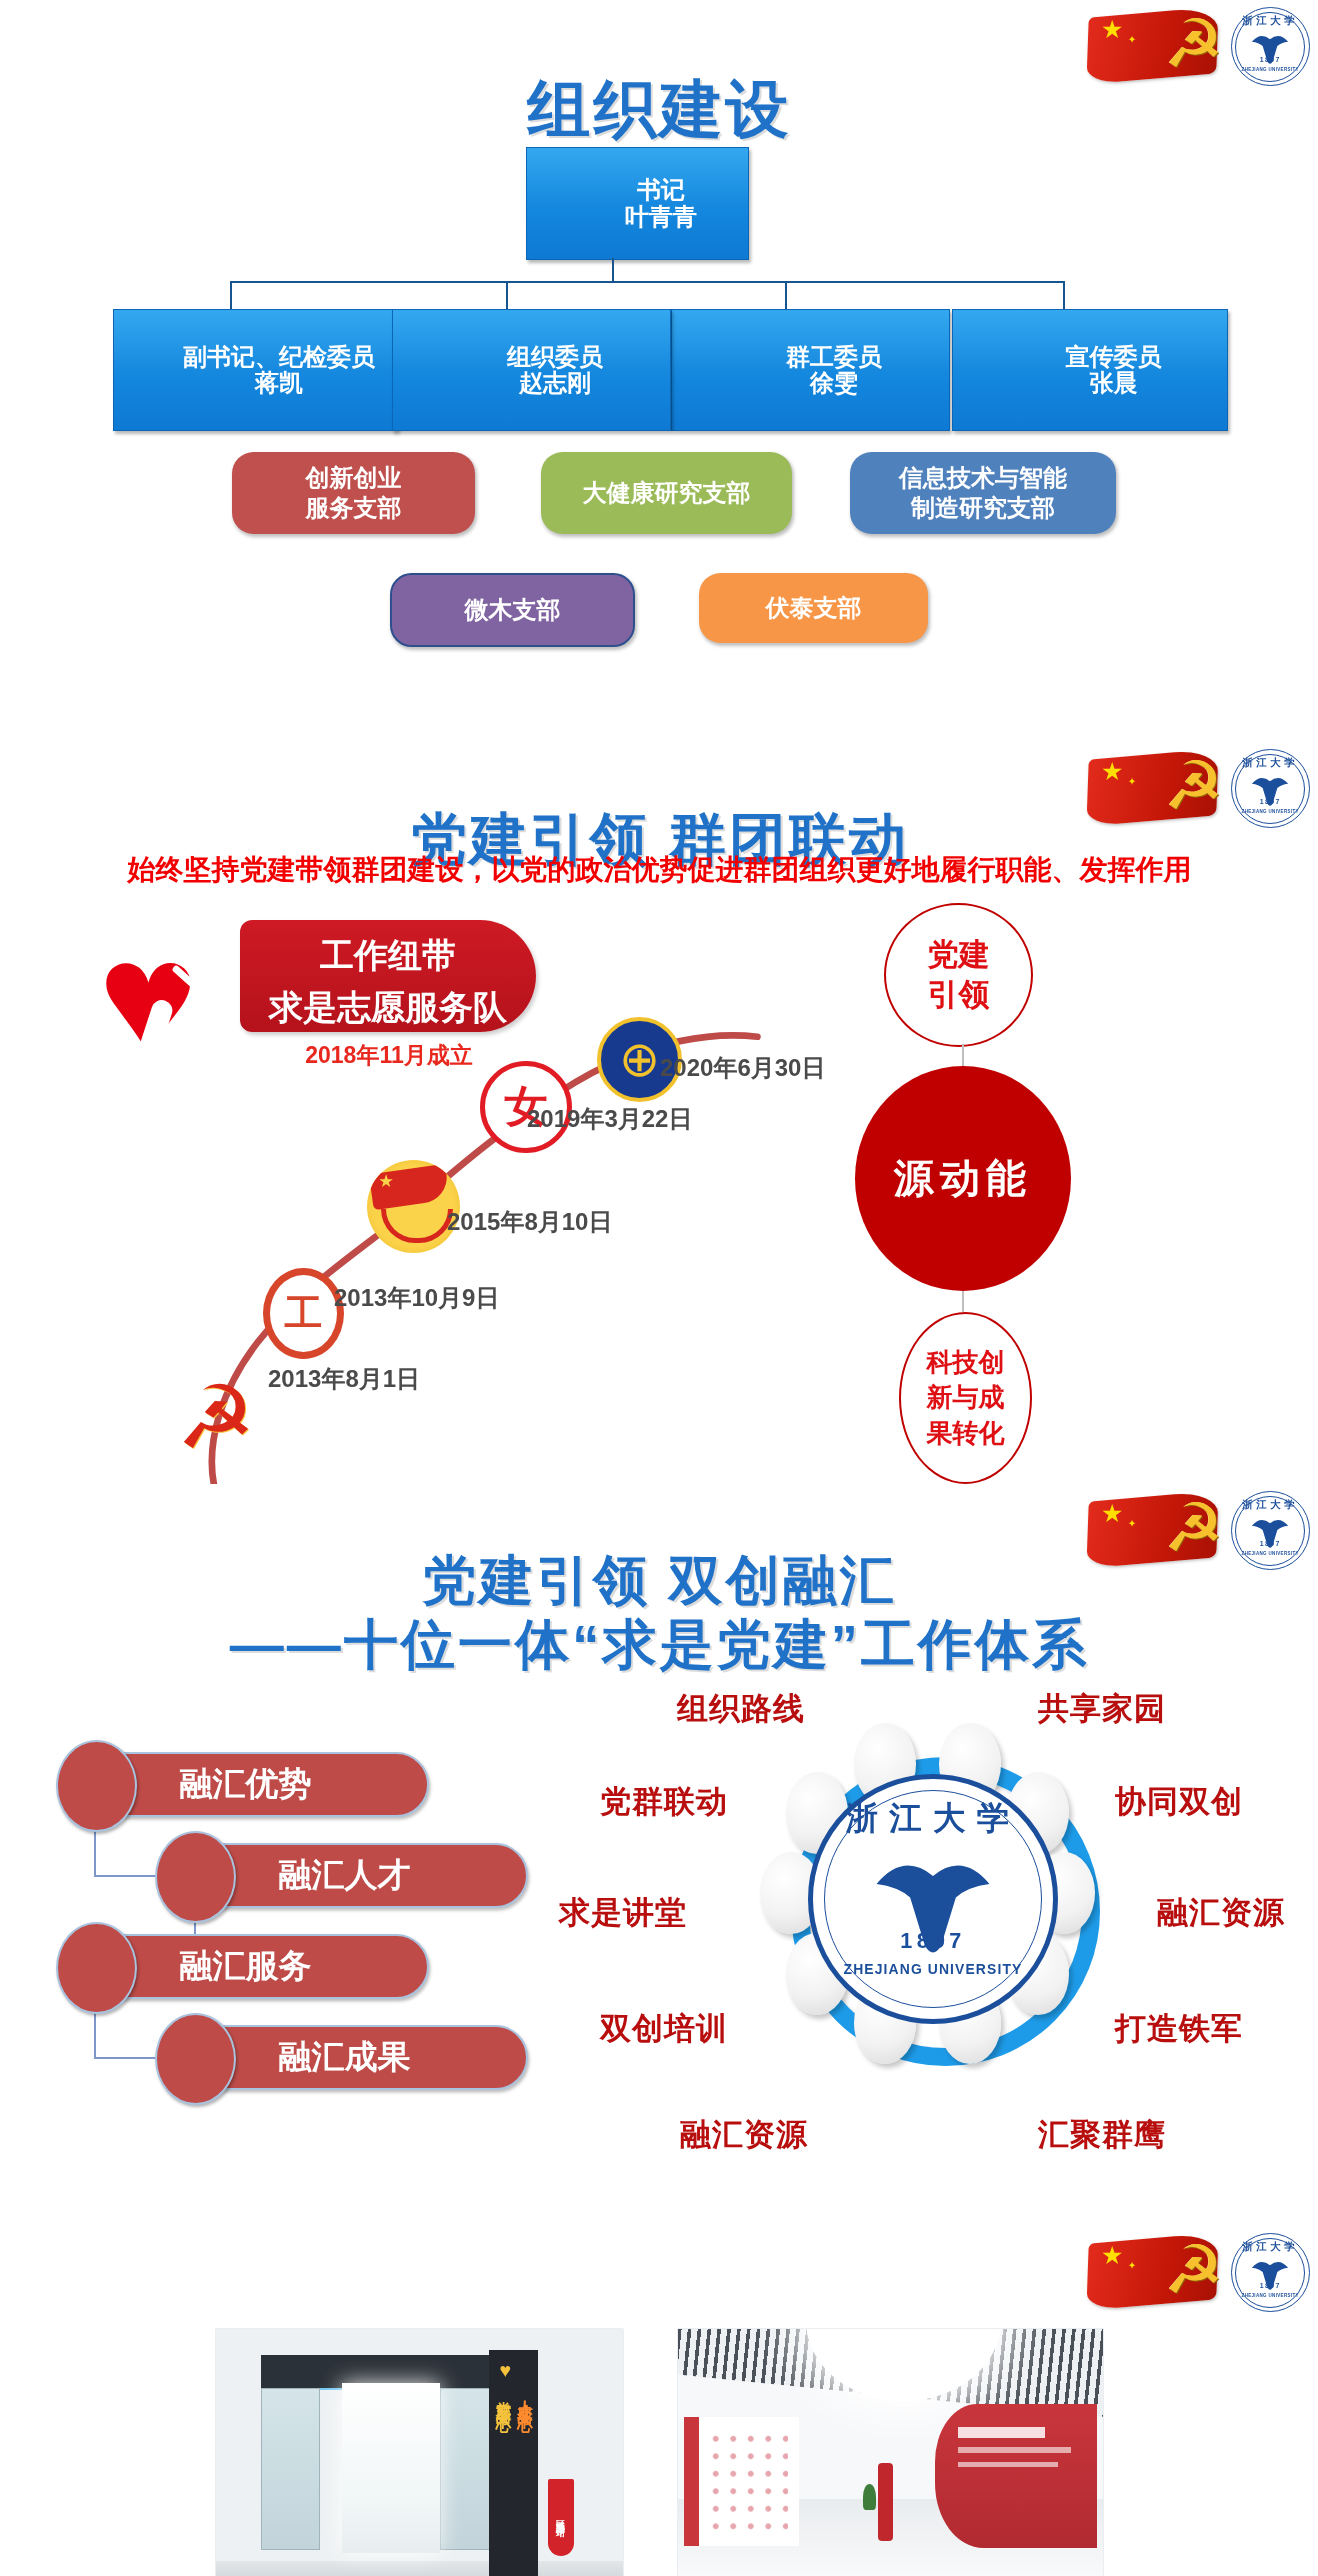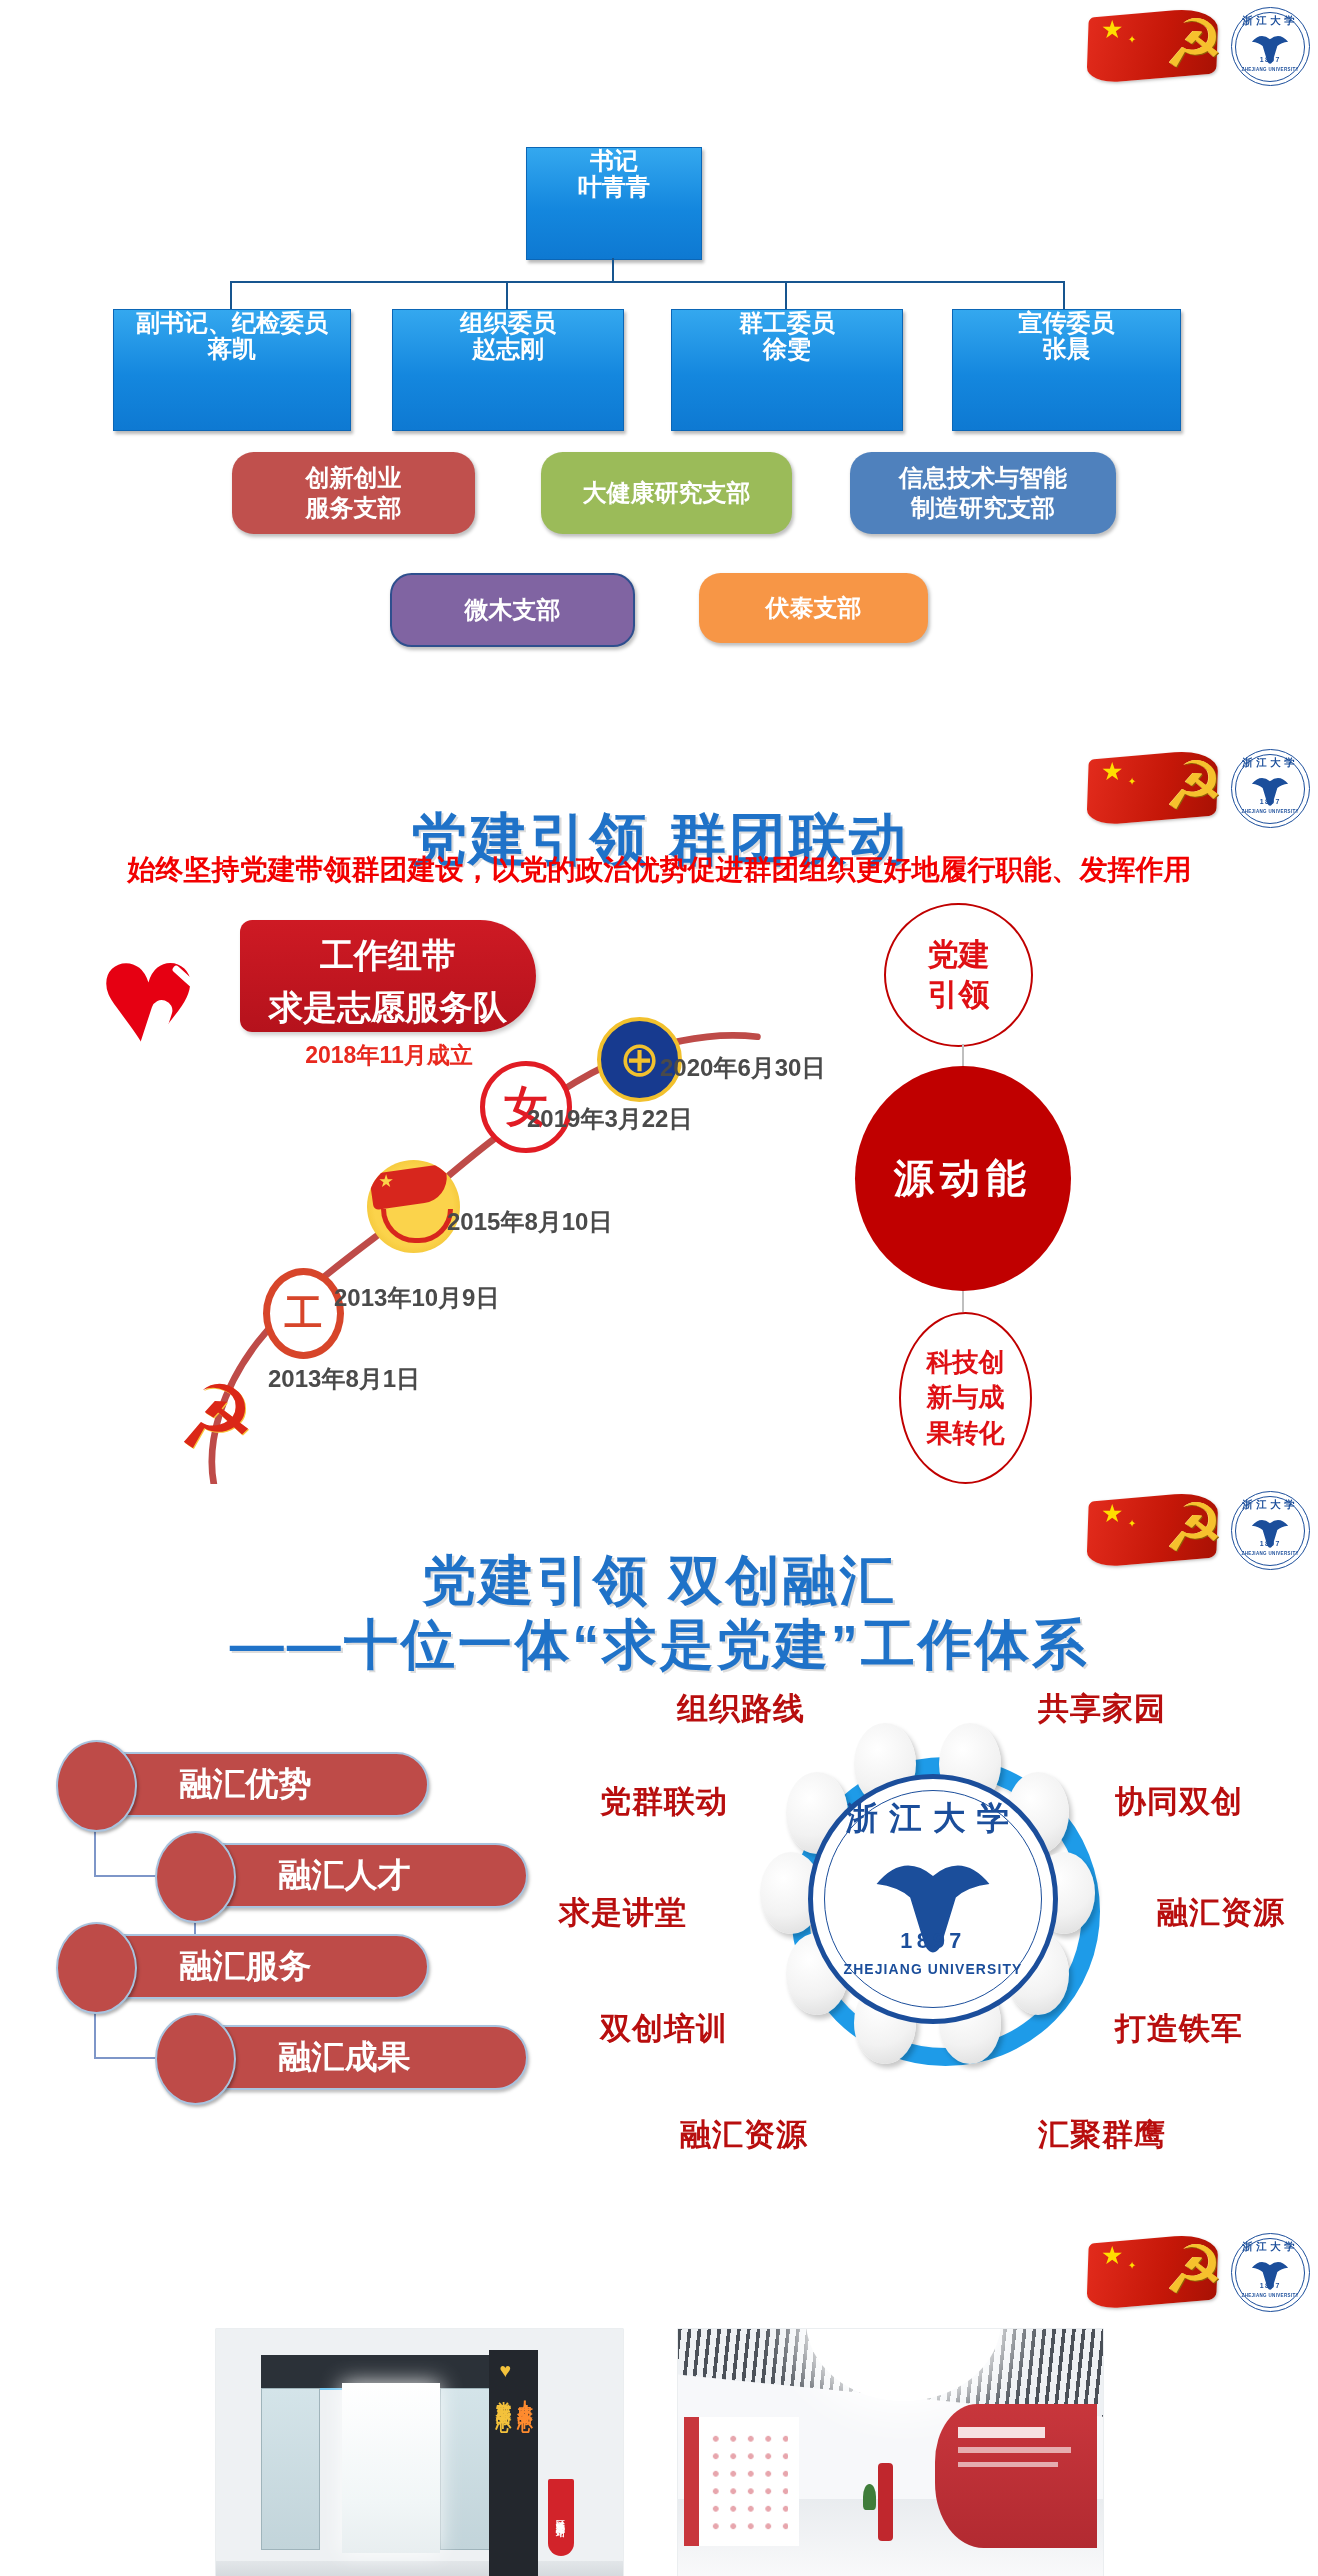--- a/index.html
+++ b/index.html
@@ -24,21 +24,21 @@
   .seal-inner{position:absolute;inset:.45em;border:.06em solid #1B4E9B;border-radius:50%;}
   .seal-cn{position:absolute;top:.55em;left:0;width:100%;text-align:center;color:#1B4E9B;font-weight:bold;
     font-size:1.35em;letter-spacing:.35em;}
   .seal-eagle{position:absolute;left:50%;top:26%;transform:translateX(-50%);width:56%;}
   .seal-year{position:absolute;top:62%;left:0;width:100%;text-align:center;color:#1B4E9B;font-weight:bold;font-size:.9em;letter-spacing:.2em;}
   .seal-en{position:absolute;top:76%;left:0;width:100%;text-align:center;color:#1B4E9B;font-weight:bold;font-size:.58em;letter-spacing:.08em;}
   .logos .seal{position:absolute;right:0;top:0;font-size:7.7px;}
   
   .org-box{position:absolute;background:linear-gradient(180deg,#34A8EF 0%,#1487DE 55%,#0E79D2 100%);
     border:1.5px solid #0B66B6;box-shadow:1.5px 2.6px 3.1px rgba(0,0,0,.28);color:#fff;font-weight:bold;
-    display:flex;flex-direction:column;align-items:center;justify-content:flex-start;text-align:center;}
+    display:flex;flex-direction:column;align-items:center;justify-content:center;text-align:center;padding-left:47px;}
   .org-box .role,.org-box .name{font-size:24px;line-height:1.1;}
   .conn{position:absolute;background:#17558F;}
   .branch{position:absolute;border-radius:21.6px;color:#fff;font-weight:bold;display:flex;flex-direction:column;
     align-items:center;justify-content:center;text-align:center;box-shadow:1.5px 2.6px 3.6px rgba(0,0,0,.25);}
   .branch div{font-size:24px;line-height:1.25;}
   
   .sub-red{position:absolute;left:0;width:1319px;text-align:center;color:#F20000;font-weight:bold;font-size:28px;}
   .vol-heart{position:absolute;font-size:170px;line-height:155px;color:#E60012;}
   .vol-stripe{position:absolute;background:#fff;transform:rotate(42deg);border-radius:3.1px;}
   .banner{position:absolute;background:linear-gradient(180deg,#CE1A24,#B5121C);border-radius:13.4px 62px 62px 13.4px;
@@ -112,20 +112,21 @@
         <div class="seal-inner"></div>
         <div class="seal-cn">浙江大学</div>
         <svg class="seal-eagle" viewBox="0 0 100 100">
           <path d="M8 32 Q28 8 50 26 Q72 8 92 32 Q76 34 67 42 L56 78 Q50 88 44 78 L33 42 Q24 34 8 32 Z" fill="#1B4E9B"></path>
         </svg>
         <div class="seal-year">1897</div>
         <div class="seal-en">ZHEJIANG UNIVERSITY</div>
       </div>
     </div>
 
+    <h1 class="slide-title" style="top:25px;font-size:63px;">组织建设</h1>
 
     <div class="org-box" style="left:526px;top:147px;width:174px;height:111px;">
       <div class="role">书记</div>
       <div class="name">叶青青</div>
     </div>
 
     <div class="conn" style="left:612px;top:258px;width:1.5px;height:24px;"></div>
     <div class="conn" style="left:230px;top:281px;width:835px;height:1.5px;"></div>
     <div class="conn" style="left:230px;top:281px;width:1.5px;height:29px;"></div>
     <div class="conn" style="left:506px;top:281px;width:1.5px;height:29px;"></div>

